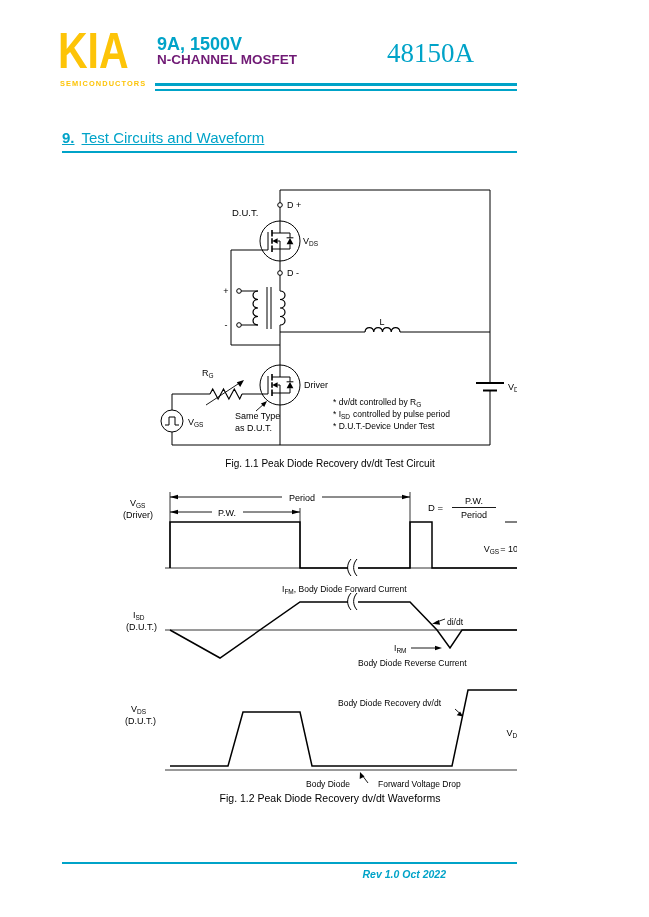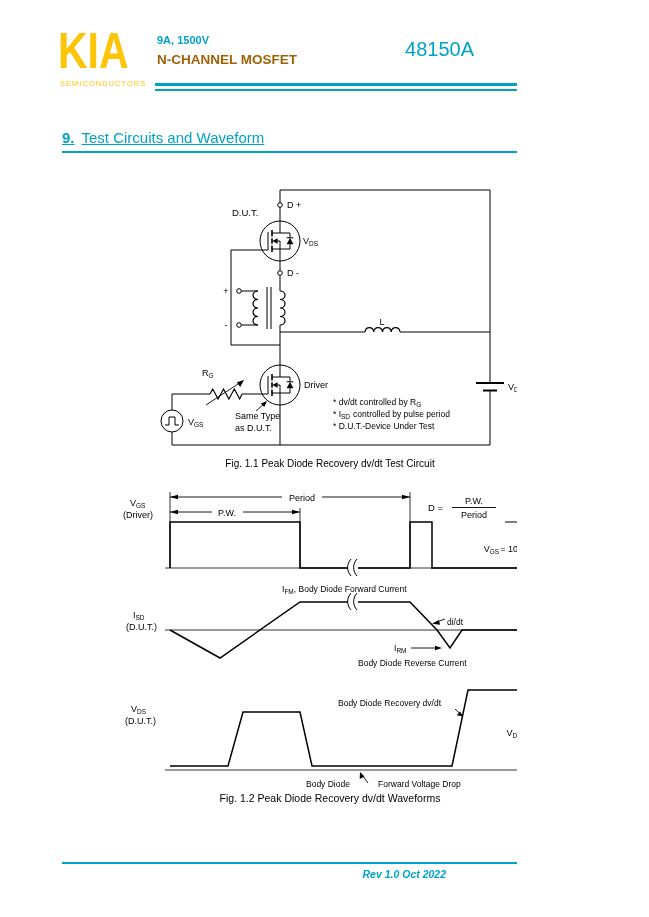--- a/index.html
+++ b/index.html
@@ -1,22 +1,22 @@
 <!DOCTYPE html>
 <html><head>
 <meta charset="utf-8">
 <style>
   html,body{margin:0;padding:0;background:#fff;}
   .page{position:relative;width:517px;height:917px;background:#fff;font-family:"Liberation Sans",sans-serif;overflow:hidden;color:#000;}
   .abs{position:absolute;}
   .logo{left:58px;top:26px;font-size:50px;font-weight:bold;color:#fdc408;line-height:1;transform:scaleX(0.82);transform-origin:left top;}
-  .logo-sub{left:60px;top:79px;font-size:7.4px;font-weight:normal;color:#fdc408;letter-spacing:1.1px;}
-  .rating{left:157px;top:34px;font-size:11px;font-weight:bold;color:#00a3c8;}
-  .device{left:157px;top:52px;font-size:13.5px;font-weight:bold;color:#a16207;text-align:right;}
-  .part{right:43px;top:38px;font-size:20px;color:#00a3c8;}
+  .logo-sub{left:60px;top:79px;font-size:7.4px;font-weight:bold;color:#fdc408;letter-spacing:1.1px;}
+  .rating{left:157px;top:34px;font-size:18px;font-weight:bold;color:#00a3c8;}
+  .device{left:157px;top:52px;font-size:13.5px;font-weight:bold;color:#701a75;text-align:right;}
+  .part{right:43px;top:38px;font-size:27px;color:#00a3c8;font-family:Liberation Serif, serif;}
   .rule1{left:155px;top:83px;width:451px;height:3px;background:#00a3c8;}
   .rule2{left:155px;top:89px;width:451px;height:1.6px;background:#00a3c8;}
   .section{left:62px;top:129px;font-size:15px;color:#00a3c8;text-decoration:underline;}
   .sec-num{font-weight:bold;margin-right:7px;}
   .sec-underline{left:62px;top:151px;width:544px;height:2px;background:#00a3c8;}
   .fig1{left:140px;top:175px;}
   .fig2{left:110px;top:485px;}
   .footer-rule{left:62px;top:862px;width:544px;height:2px;background:#00a3c8;}
   .page-num{left:62px;top:868px;width:544px;text-align:right;font-size:10.5px;color:#00a3c8;}
   .rev{right:71px;top:868px;font-size:10.5px;font-weight:bold;color:#00a3c8;font-style:italic;}

